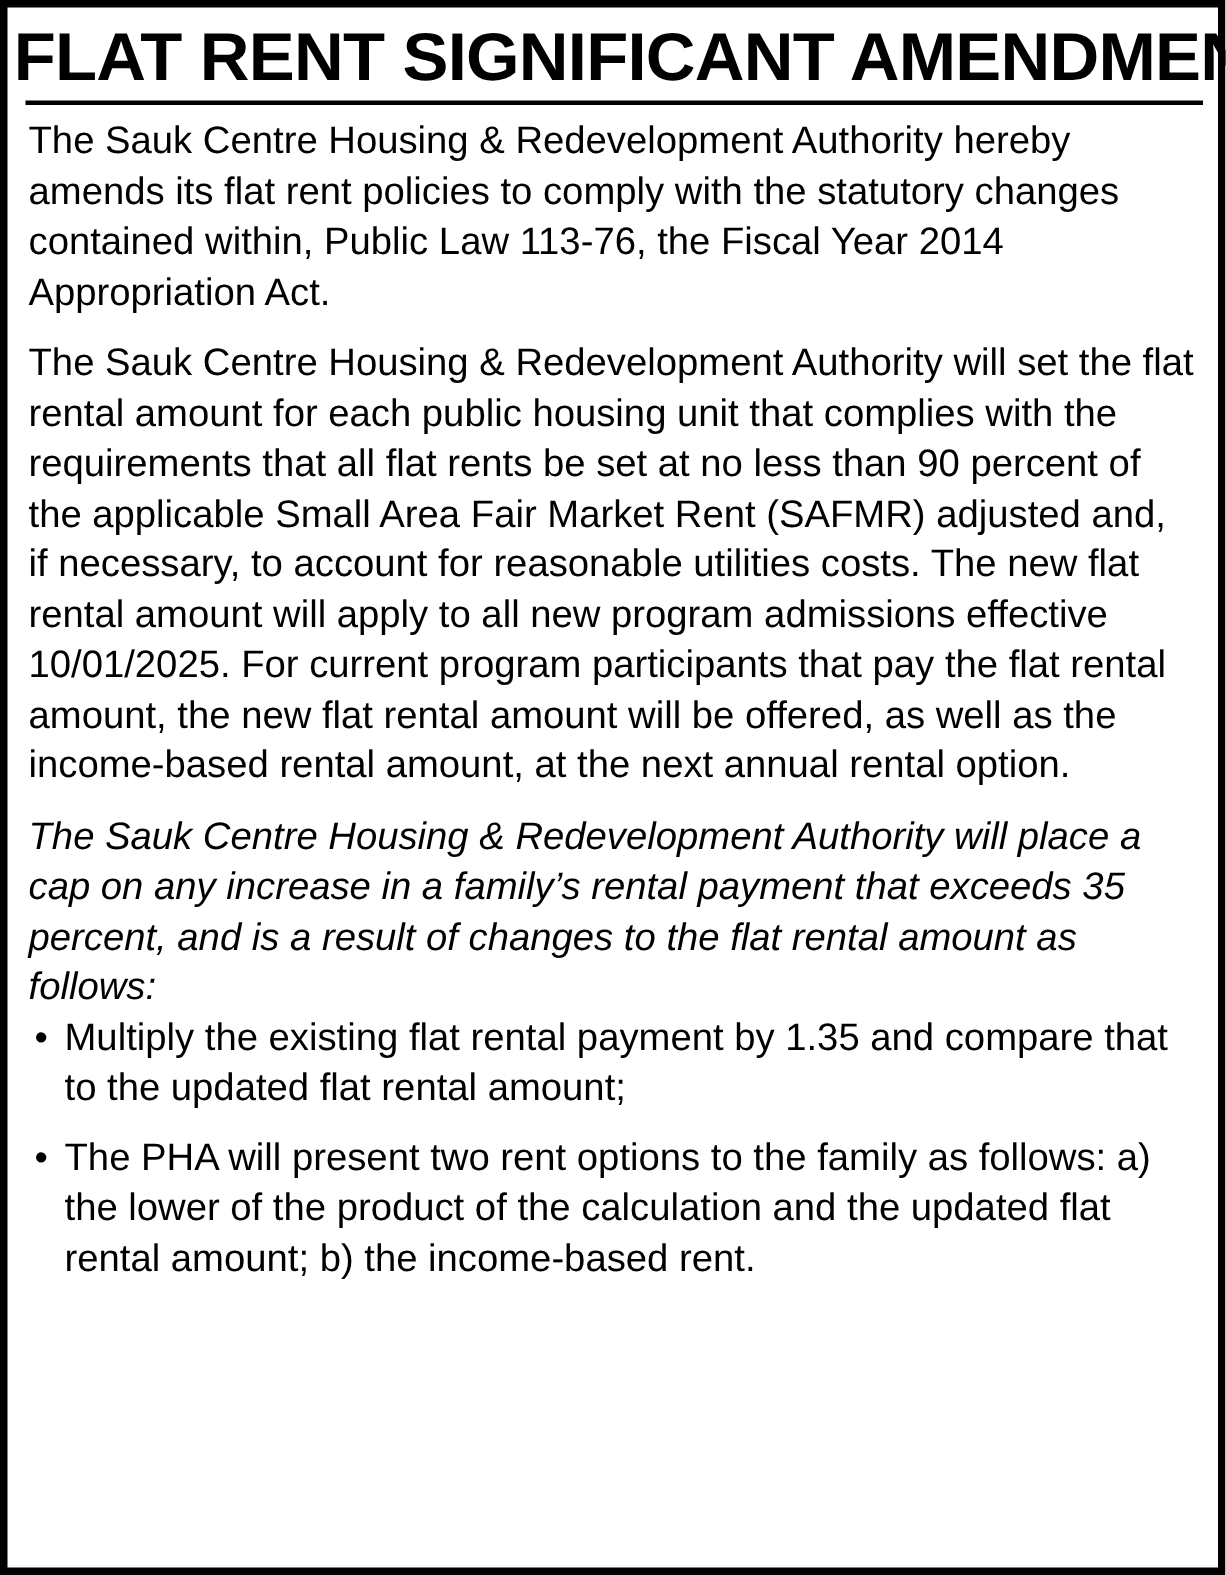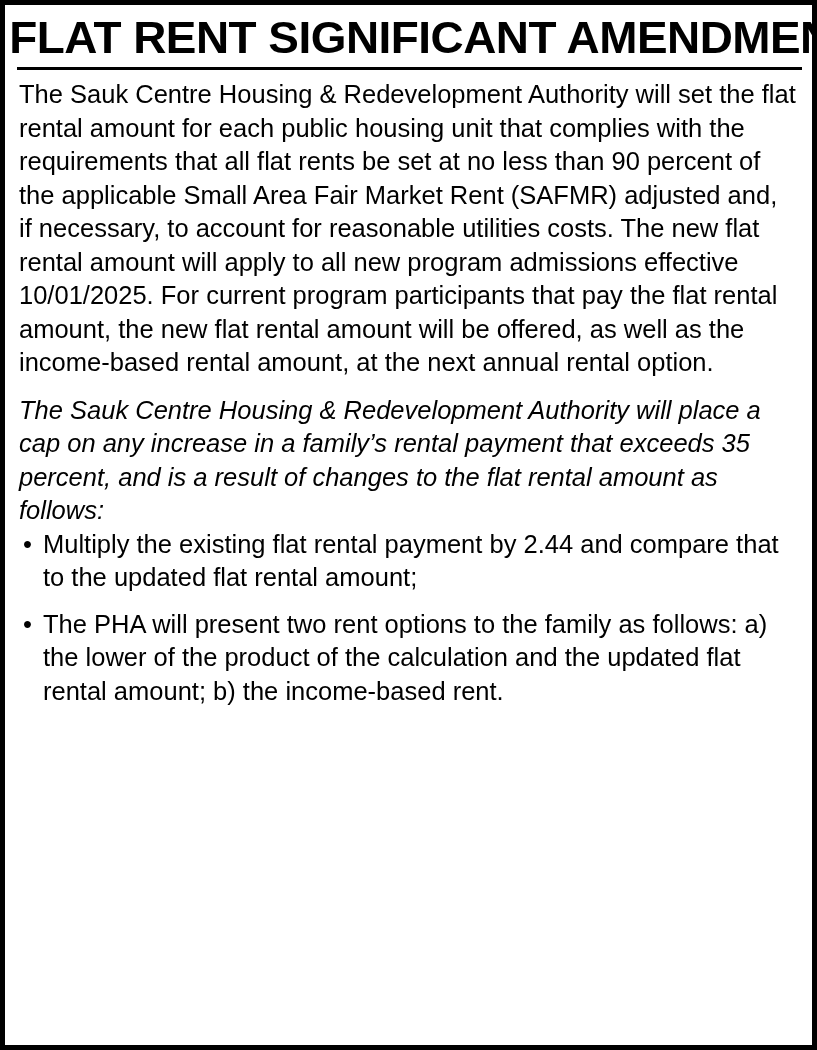--- a/index.html
+++ b/index.html
@@ -74,27 +74,28 @@
   }
 </style>
 </head>
 <body>
 
 <div class="notice">
 
   <div class="headline">FLAT RENT SIGNIFICANT AMENDMENT</div>
   <hr class="rule">
 
+  <p class="para">The Sauk Centre Housing &amp; Redevelopment Authority hereby amends its flat rent policies to comply with the statutory changes contained within, Public Law 113-76, the Fiscal Year 2014 Appropriation Act.</p>
   <p class="para">The Sauk Centre Housing &amp; Redevelopment Authority will set the flat rental amount for each public housing unit that complies with the requirements that all flat rents be set at no less than 90 percent of the applicable Small Area Fair Market Rent (SAFMR) adjusted and, if necessary, to account for reasonable utilities costs. The new flat rental amount will apply to all new program admissions effective 10/01/2025. For current program participants that pay the flat rental amount, the new flat rental amount will be offered, as well as the income-based rental amount, at the next annual rental option.</p>
   <p class="para">The Sauk Centre Housing &amp; Redevelopment Authority will place a cap on any increase in a family’s rental payment that exceeds 35 percent, and is a result of changes to the flat rental amount as follows:</p>
 
   <ul class="bullets">
     <li>
       <span class="bullet-dot">•</span>
-      <span>Multiply the existing flat rental payment by 2.44 and compare that to the updated flat rental amount;</span>
+      <span>Multiply the existing flat rental payment by 1.35 and compare that to the updated flat rental amount;</span>
     </li>
     <li>
       <span class="bullet-dot">•</span>
       <span>The PHA will present two rent options to the family as follows: a) the lower of the product of the calculation and the updated flat rental amount; b) the income-based rent.</span>
     </li>
   </ul>
 
 </div>
 
 </body></html>

